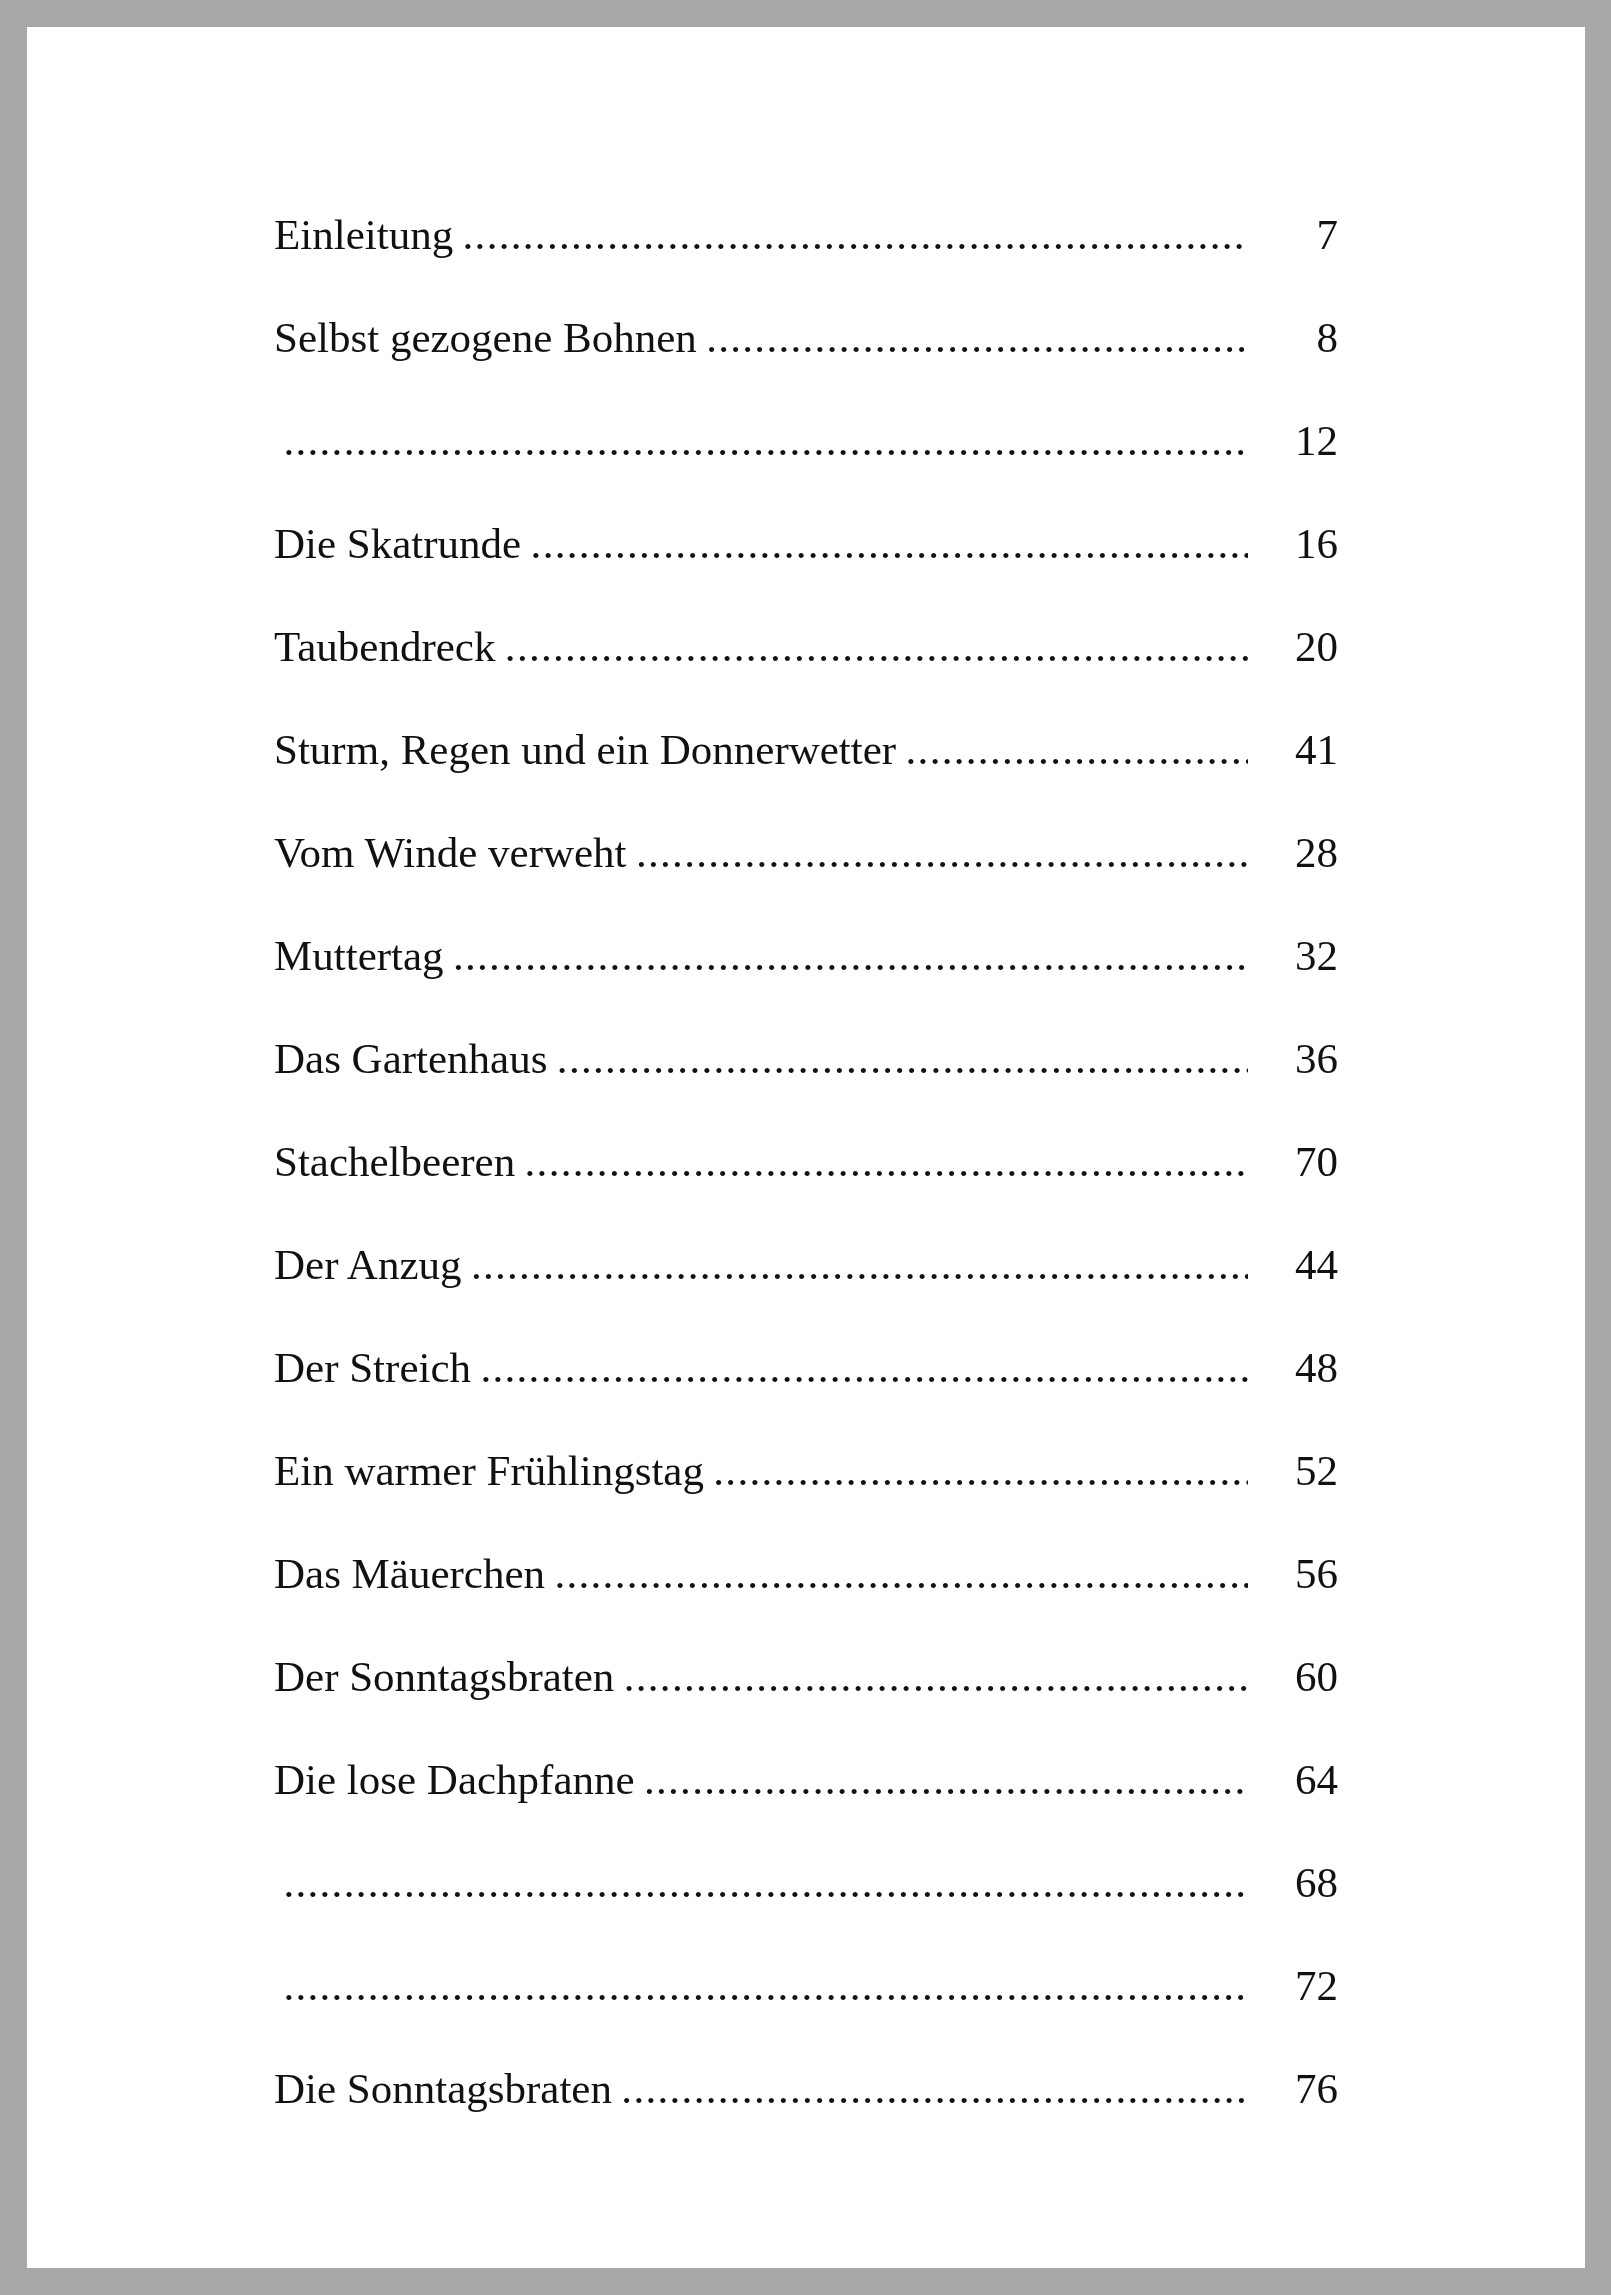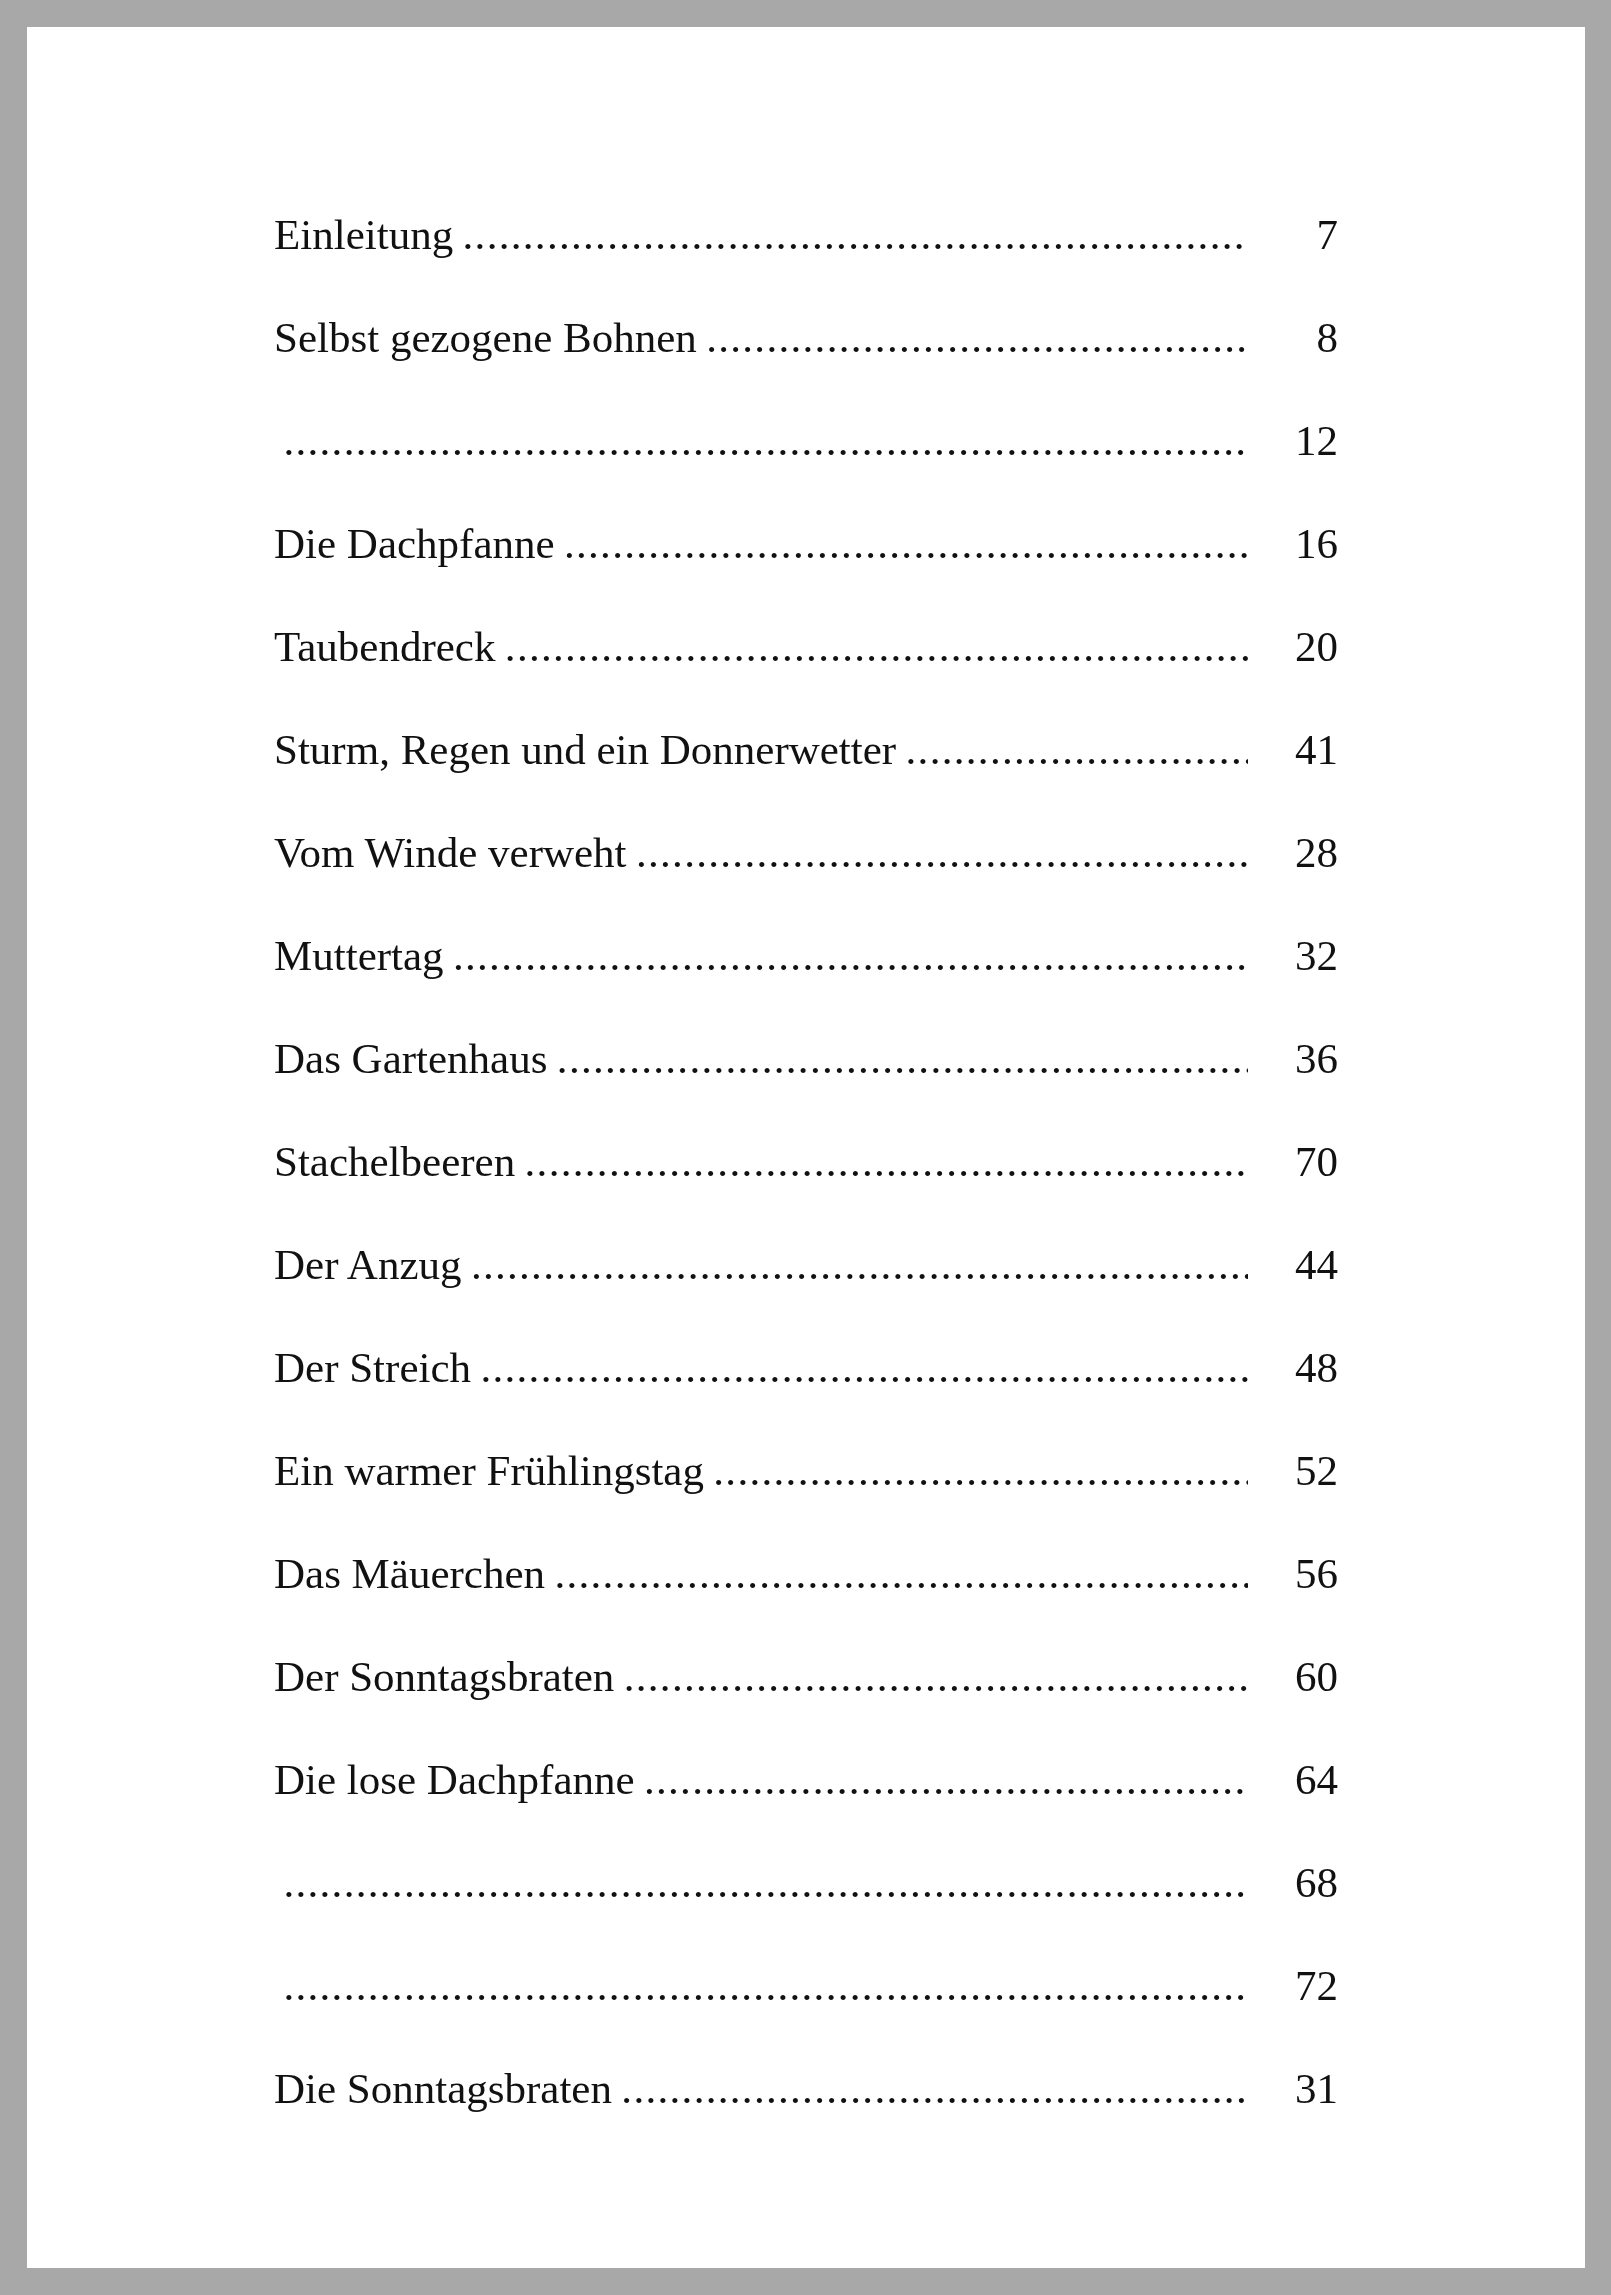--- a/index.html
+++ b/index.html
@@ -72,21 +72,21 @@
         <span class="toc-leader">................................................................................................................................................................................................................</span>
         <span class="toc-page">8</span>
       </div>
 
       <div class="toc-row">
         <span class="toc-leader">................................................................................................................................................................................................................</span>
         <span class="toc-page">12</span>
       </div>
 
       <div class="toc-row">
-        <span class="toc-title">Die Dachpfanne</span>
+        <span class="toc-title">Die Skatrunde</span>
         <span class="toc-leader">................................................................................................................................................................................................................</span>
         <span class="toc-page">16</span>
       </div>
 
       <div class="toc-row">
         <span class="toc-title">Taubendreck</span>
         <span class="toc-leader">................................................................................................................................................................................................................</span>
         <span class="toc-page">20</span>
       </div>
 
@@ -162,19 +162,19 @@
       </div>
 
       <div class="toc-row">
         <span class="toc-leader">................................................................................................................................................................................................................</span>
         <span class="toc-page">72</span>
       </div>
 
       <div class="toc-row">
         <span class="toc-title">Die Sonntagsbraten</span>
         <span class="toc-leader">................................................................................................................................................................................................................</span>
-        <span class="toc-page">31</span>
+        <span class="toc-page">76</span>
       </div>
 
     </div>
   </div>
 </div>
 
 
 </body></html>

